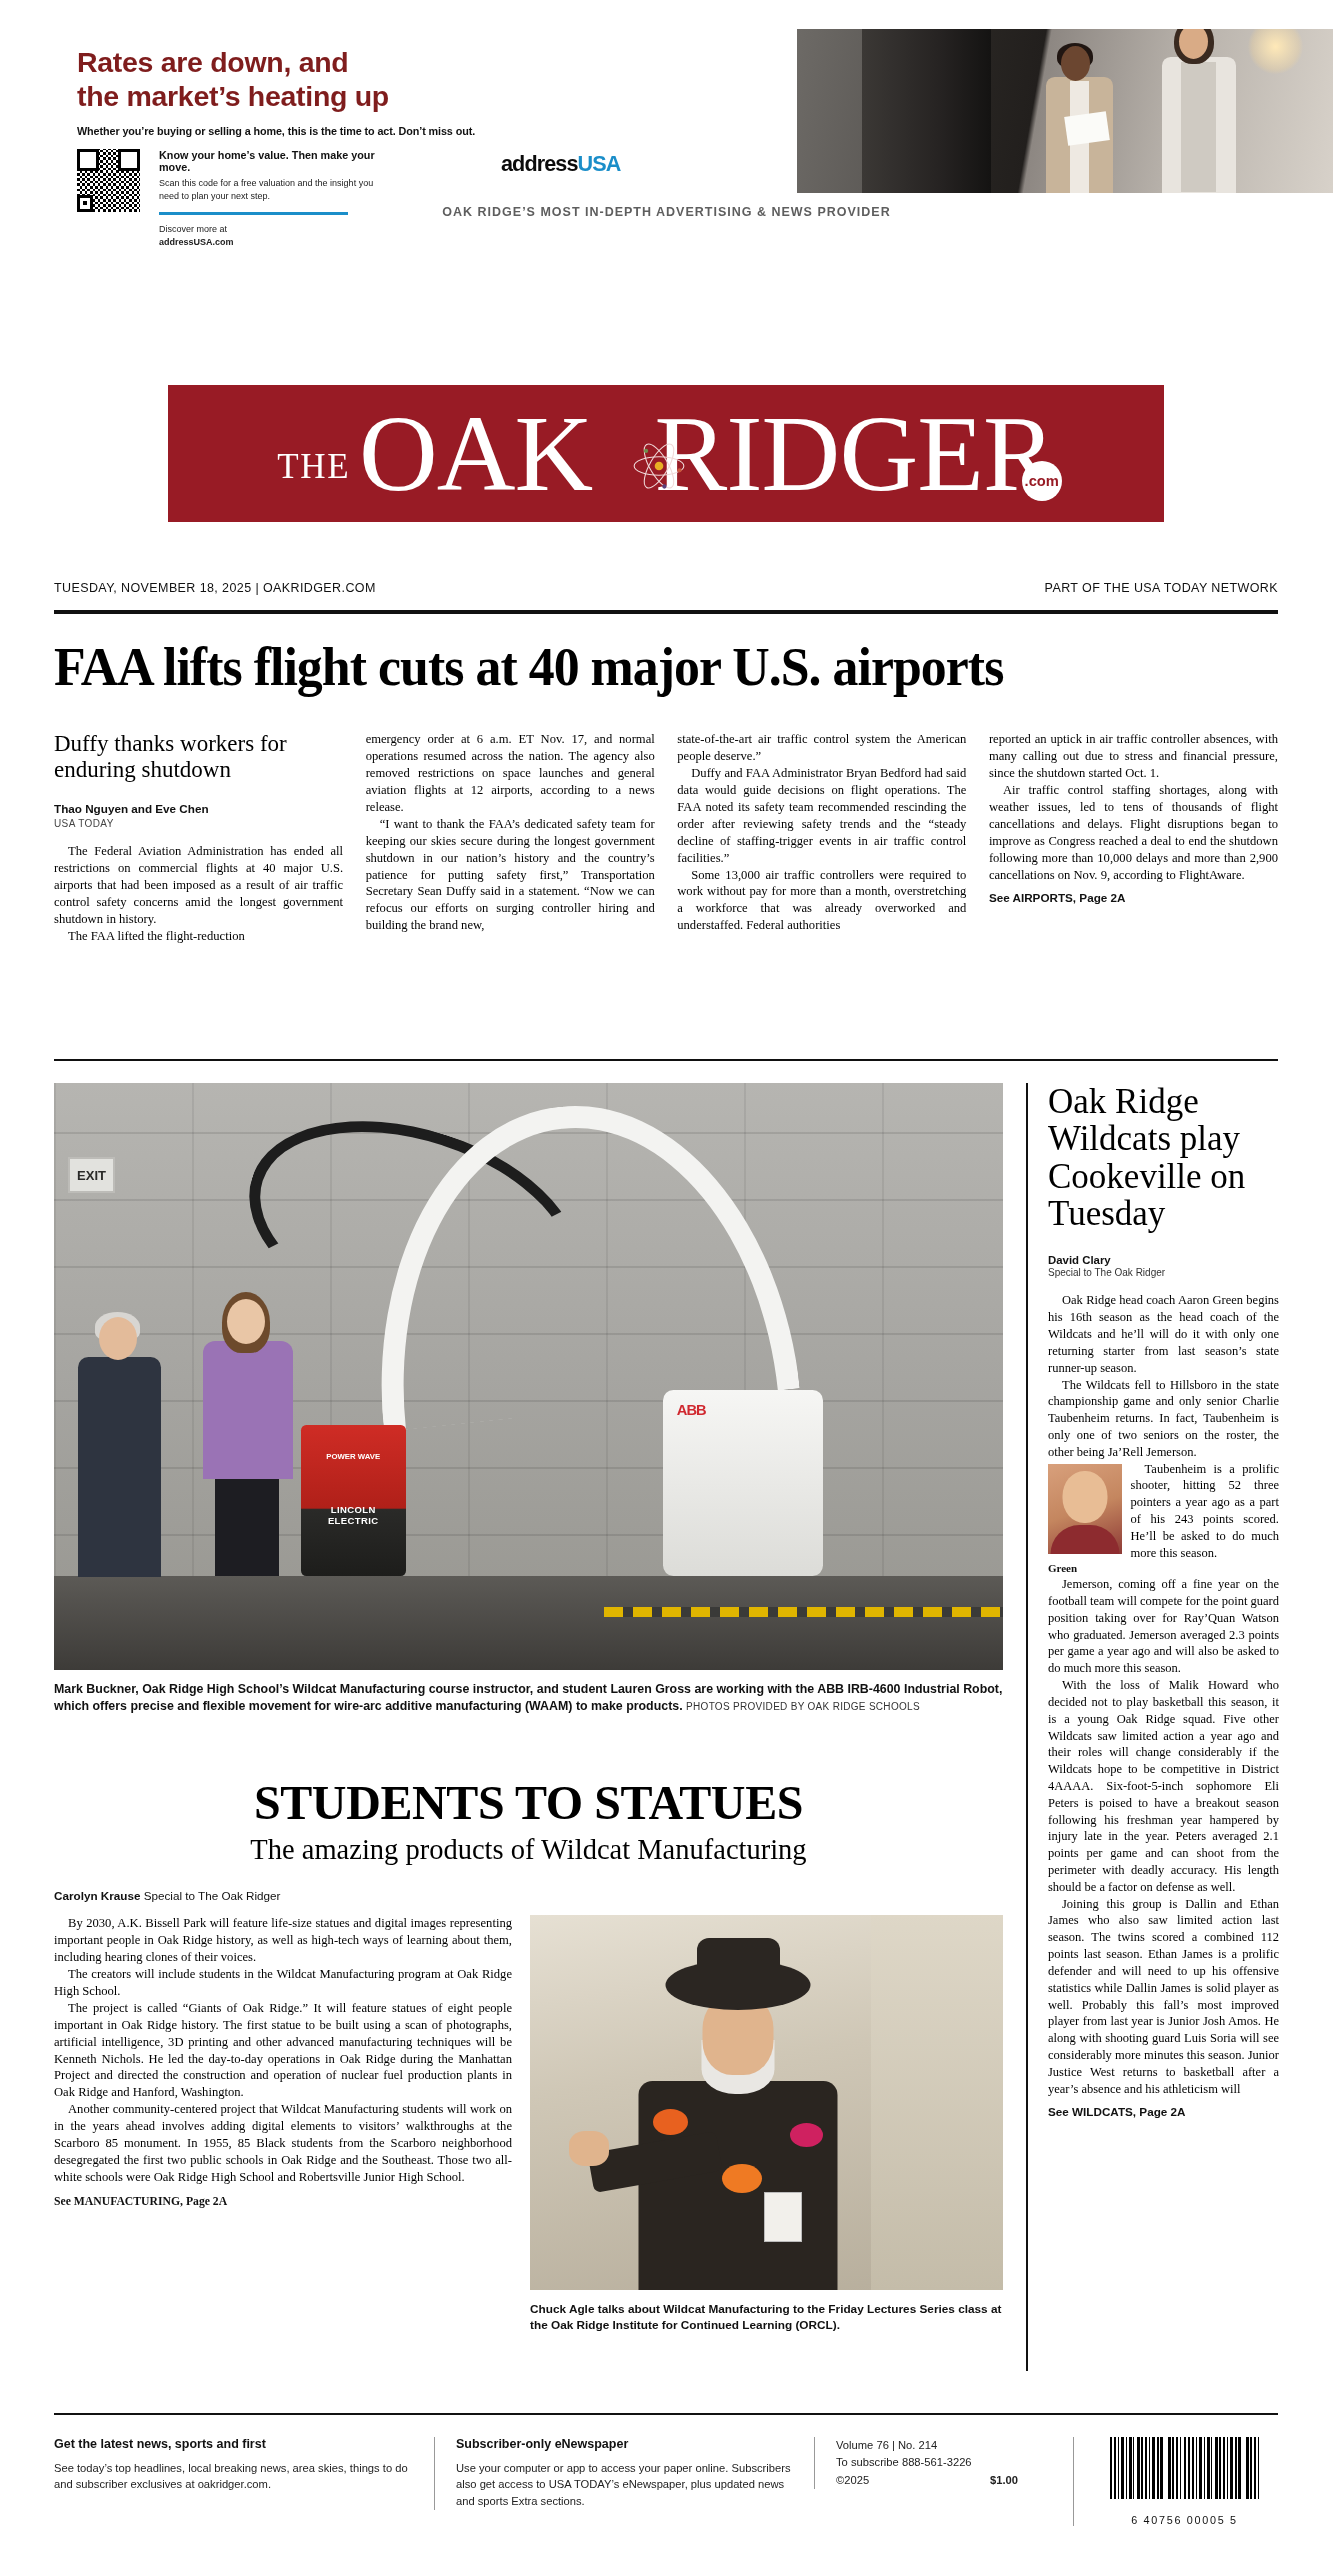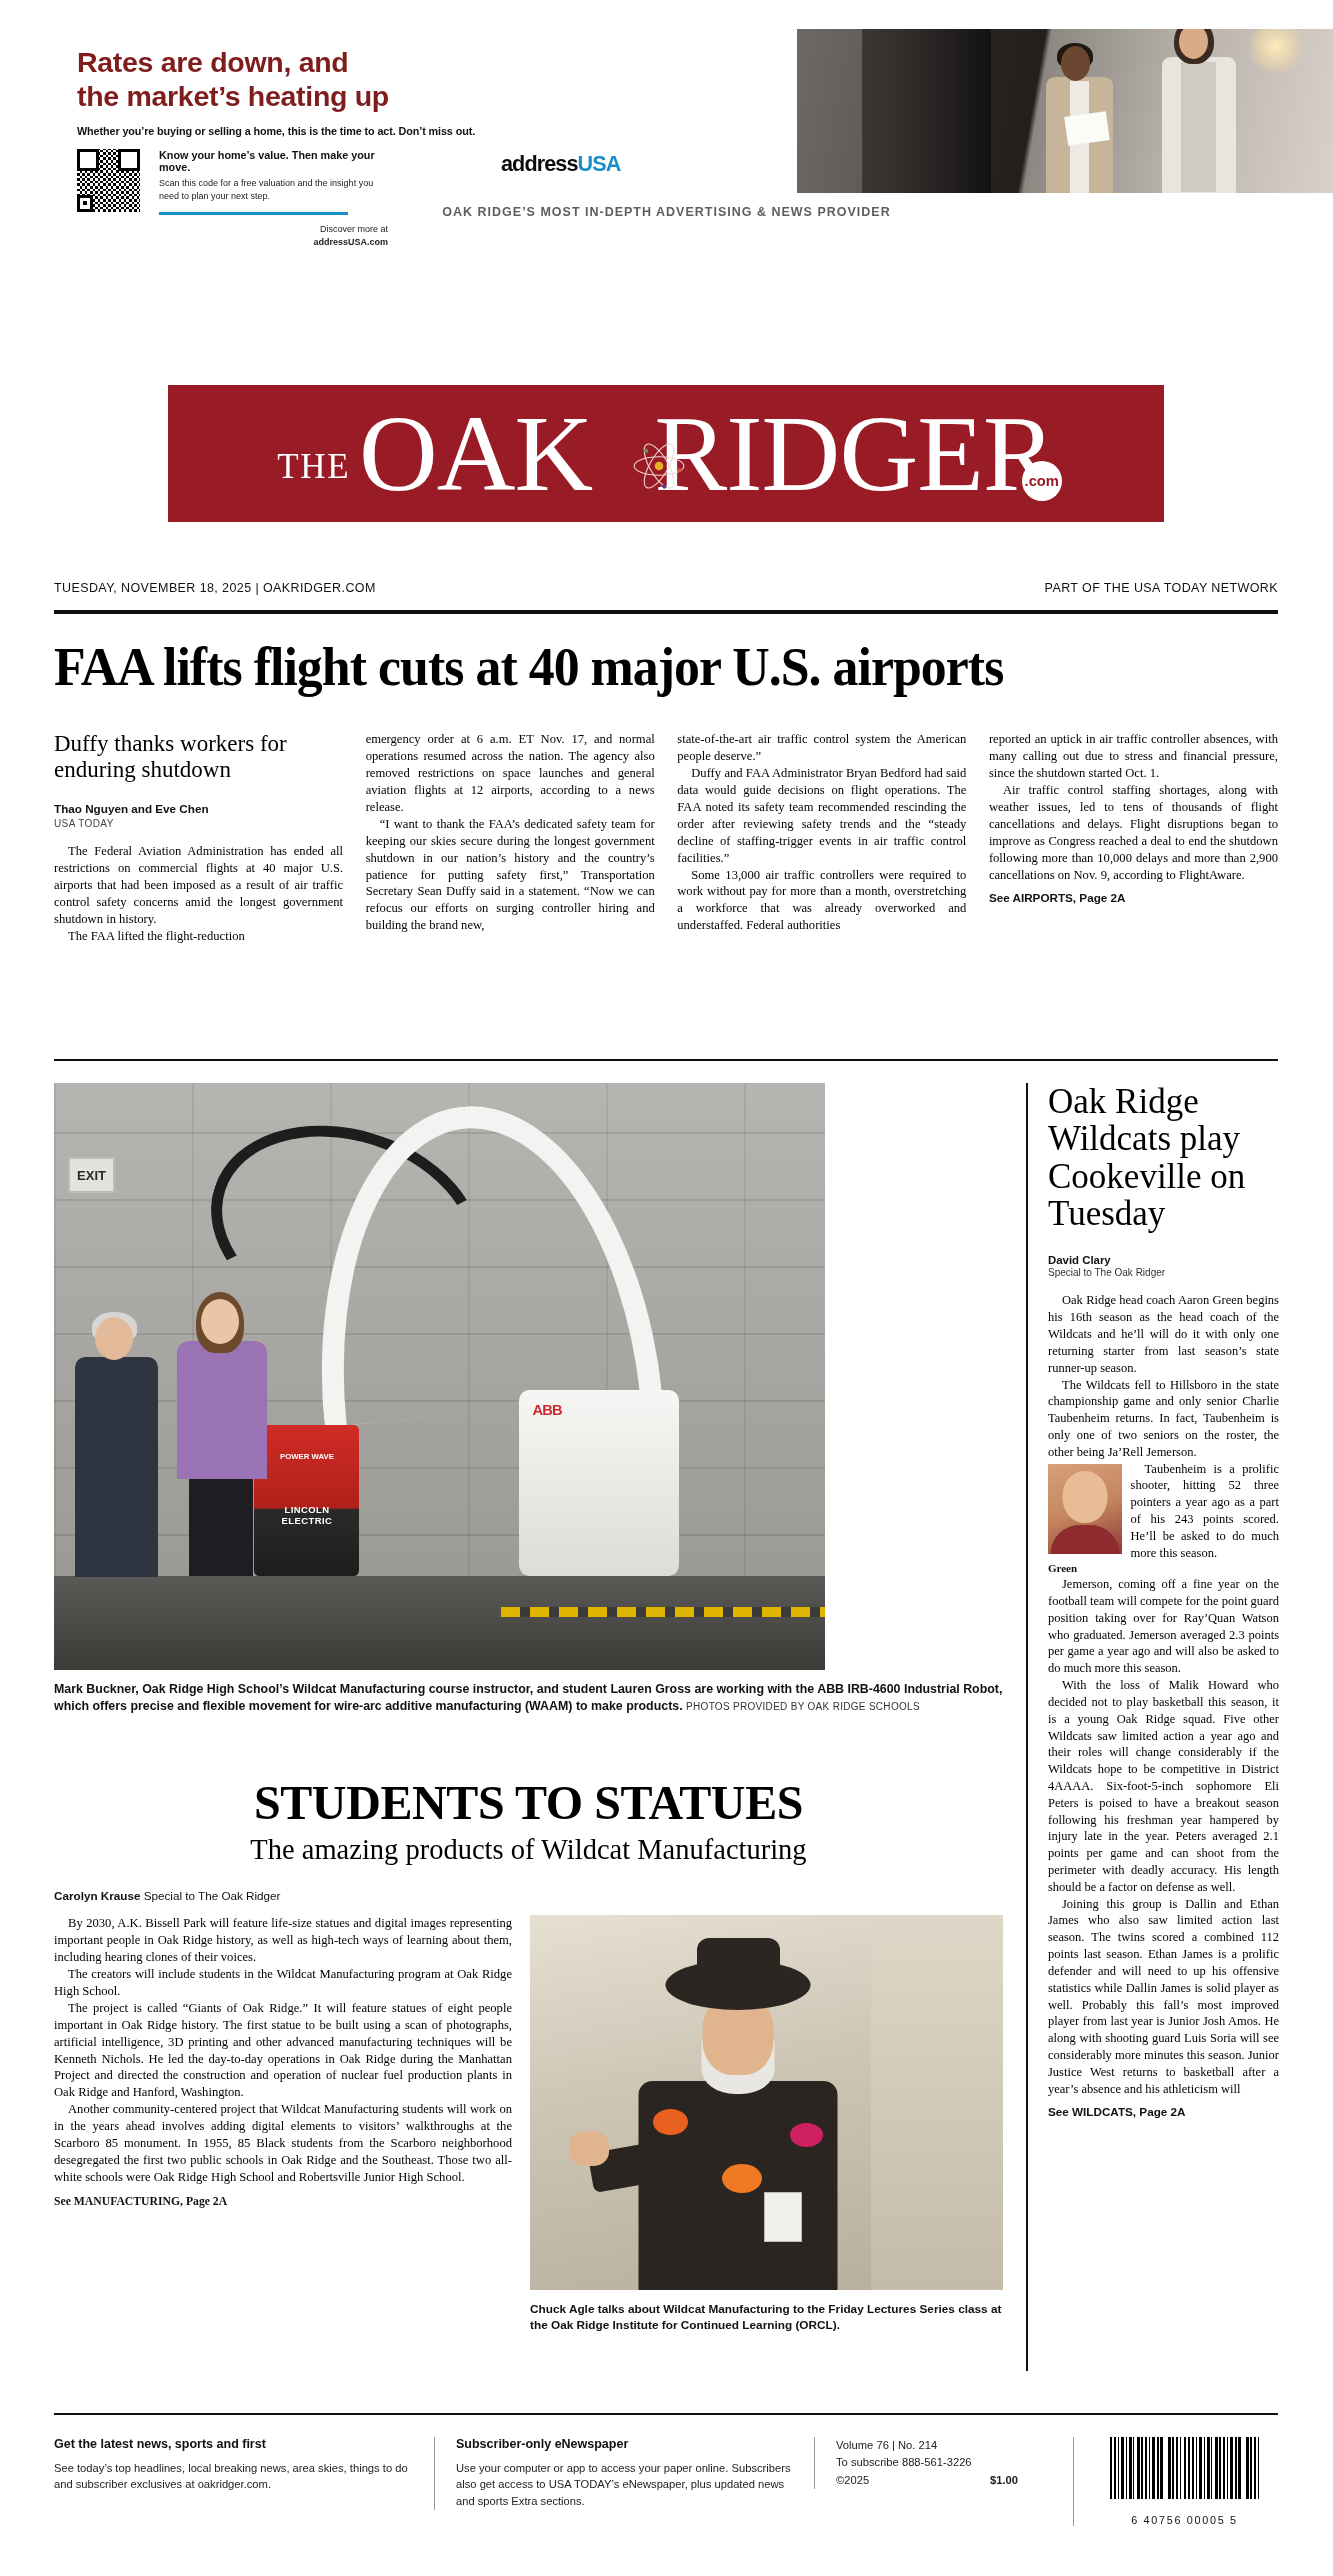--- a/index.html
+++ b/index.html
@@ -55,21 +55,21 @@
     border:3.5px solid #000; background:#fff;
   }
   .qr::before { left:0; top:0; }
   .qr::after { right:0; top:0; }
   .qr i { left:0; bottom:0; }
   .qr i::after{ content:""; position:absolute; left:2.6px; top:2.6px; width:4.3px;height:4.3px;background:#000;}
   .qr-txt { flex: 1; max-width: 229px; }
   .qr-title { font-size: 10.8px; font-weight: bold; color:#111; }
   .qr-desc { font-size: 9px; color:#222; line-height:1.42; margin-top:4.3px; }
   .ad-rule { width: 189px; height:2.6px; background:#1b8ec9; margin-top:9.5px; }
-  .ad-disc { margin-top: 8.6px; font-size: 9px; color:#222; line-height:1.4;text-align:right; }
+  .ad-disc { margin-top: 8.6px; font-size: 9px; color:#222; line-height:1.4; }
   .ad-disc b { font-weight: bold; }
   .ad-logo {
     position: absolute;
     left: 443px; bottom: 15.6px;
     font-size: 21.6px; font-weight: bold; letter-spacing:-0.9px;
   }
   .ad-logo .k { color:#0b0b0b; }
   .ad-logo .u { color:#1b8ec9; }
   .ad-photo { flex: 1; position: relative; overflow: hidden; background:#1b1b1b; }
   .ad-photo .wall {
@@ -167,21 +167,21 @@
     hyphens: auto;
   }
   .bodytext p { text-indent: 14px; }
   .bodytext p.noind { text-indent: 0; }
   .jumpline { font-size:11.7px; font-weight:bold; color:#111; margin-top:7.8px; }
 
   .rule-mid { position:absolute; left:54px; top:1059px; width:1224px; height:1.7px; background:#111; }
 
   
   .photo-main {
-    position:absolute; left:54px; top:1083px; width:771px; height:587px;
+    position:absolute; left:54px; top:1083px; width:949px; height:587px;
     background:#9a9a98; overflow:hidden;
   }
   .pm-wall { position:absolute; inset:0;
     background:
       repeating-linear-gradient(0deg, rgba(0,0,0,.10) 0 1.7px, transparent 1.7px 67px),
       repeating-linear-gradient(90deg, rgba(0,0,0,.07) 0 1.7px, transparent 1.7px 138px),
       linear-gradient(180deg,#b6b5b1 0%,#a6a5a1 50%,#96958f 100%);
   }
   .pm-floor { position:absolute; left:0; bottom:0; width:100%; height:16%;
     background: linear-gradient(180deg,#5c5a56,#3d3b38);}

